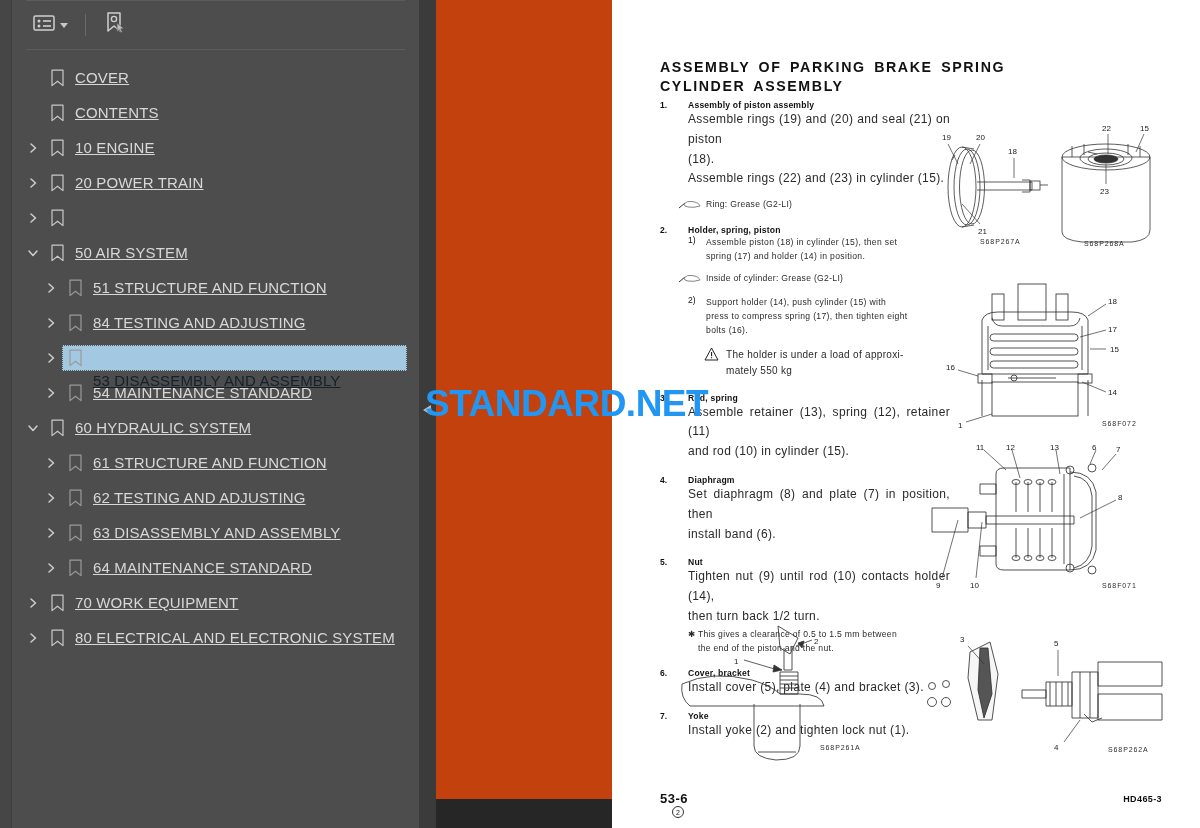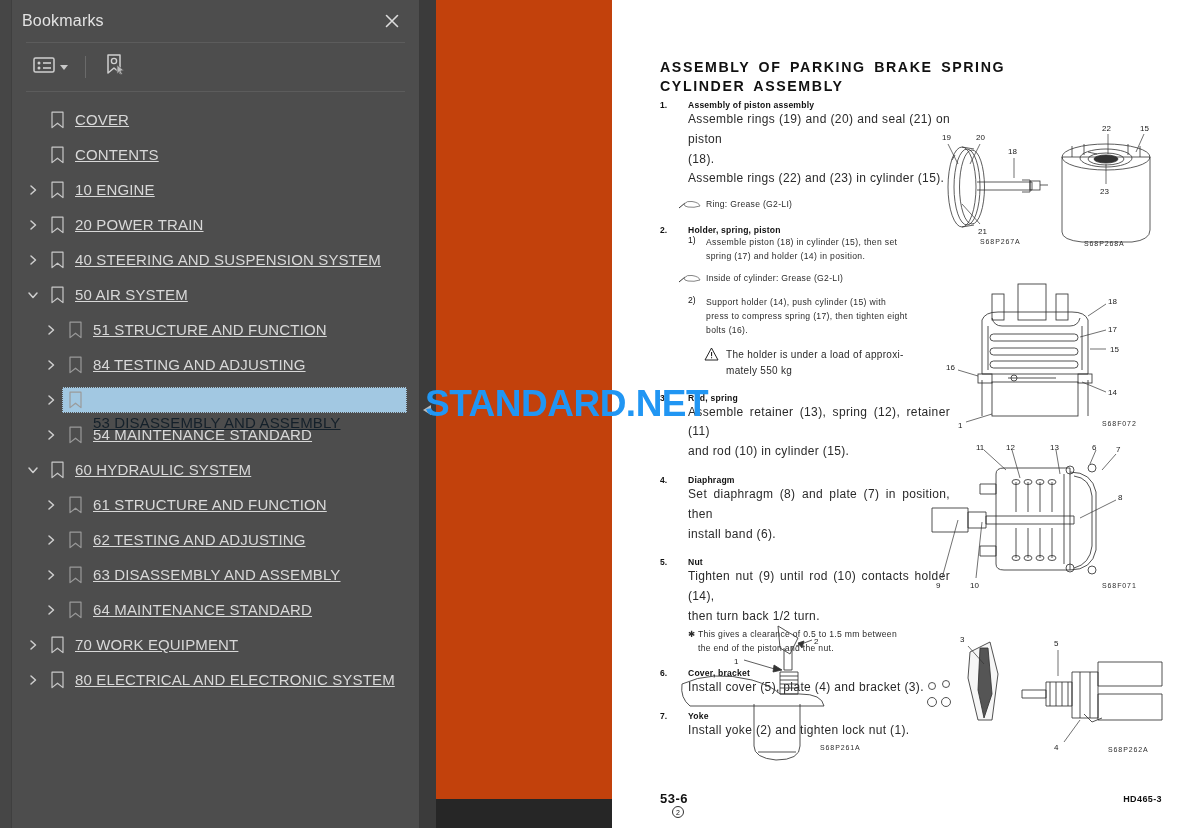--- a/index.html
+++ b/index.html
@@ -234,28 +234,20 @@
 </style>
 </head>
 <body>
 
 <div id="app">
 
   <div class="sidebar">
     <div class="sidebar-gutter"></div>
     <div class="sidebar-inner">
 
-      <div class="panel-header">
-        <span class="panel-title">Bookmarks</span>
-        <span class="close-btn" title="Close">
-          <svg width="16" height="16" viewBox="0 0 16 16" aria-hidden="true">
-            <path d="M2.5 2.5 L13.5 13.5 M13.5 2.5 L2.5 13.5" stroke="#dcdcdc" stroke-width="1.6" fill="none" stroke-linecap="round"></path>
-          </svg>
-        </span>
-      </div>
       <div class="header-rule"></div>
 
       <div class="toolbar">
         <span class="tb-btn" title="Options">
           <span>
             <svg width="22" height="18" viewBox="0 0 22 18" aria-hidden="true">
               <rect x="1" y="2" width="20" height="14" rx="1.5" fill="none" stroke="#cfcfcf" stroke-width="1.5"></rect>
               <circle cx="6" cy="7" r="1.5" fill="#cfcfcf"></circle>
               <circle cx="6" cy="12" r="1.5" fill="#cfcfcf"></circle>
               <rect x="10" y="6.2" width="8" height="1.6" fill="#cfcfcf"></rect>
@@ -337,21 +329,20 @@
               <svg width="12" height="12" viewBox="0 0 12 12">
                 <path fill="none" stroke="#cfcfcf" stroke-width="1.5" stroke-linecap="round" stroke-linejoin="round" d="M4 2 L8.5 6 L4 10"></path>
               </svg>
             </span>
             <span class="bm-sel">
               <span class="bm-icon">
                 <svg width="15" height="18" viewBox="0 0 15 18">
                   <path d="M2 1.2 H13 V16.6 L7.5 12.2 L2 16.6 Z" fill="none" stroke="#c9c9c9" stroke-width="1.2" stroke-linejoin="round"></path>
                 </svg>
               </span>
-              <span class="bm-label">40 STEERING AND SUSPENSION SYSTEM</span>
             </span>
           </div>
           <div class="bm-row lvl1">
             <span class="bm-twisty">
               <svg width="12" height="12" viewBox="0 0 12 12">
                 <path fill="none" stroke="#cfcfcf" stroke-width="1.5" stroke-linecap="round" stroke-linejoin="round" d="M2 4 L6 8.5 L10 4"></path>
               </svg>
             </span>
             <span class="bm-sel">
               <span class="bm-icon">

